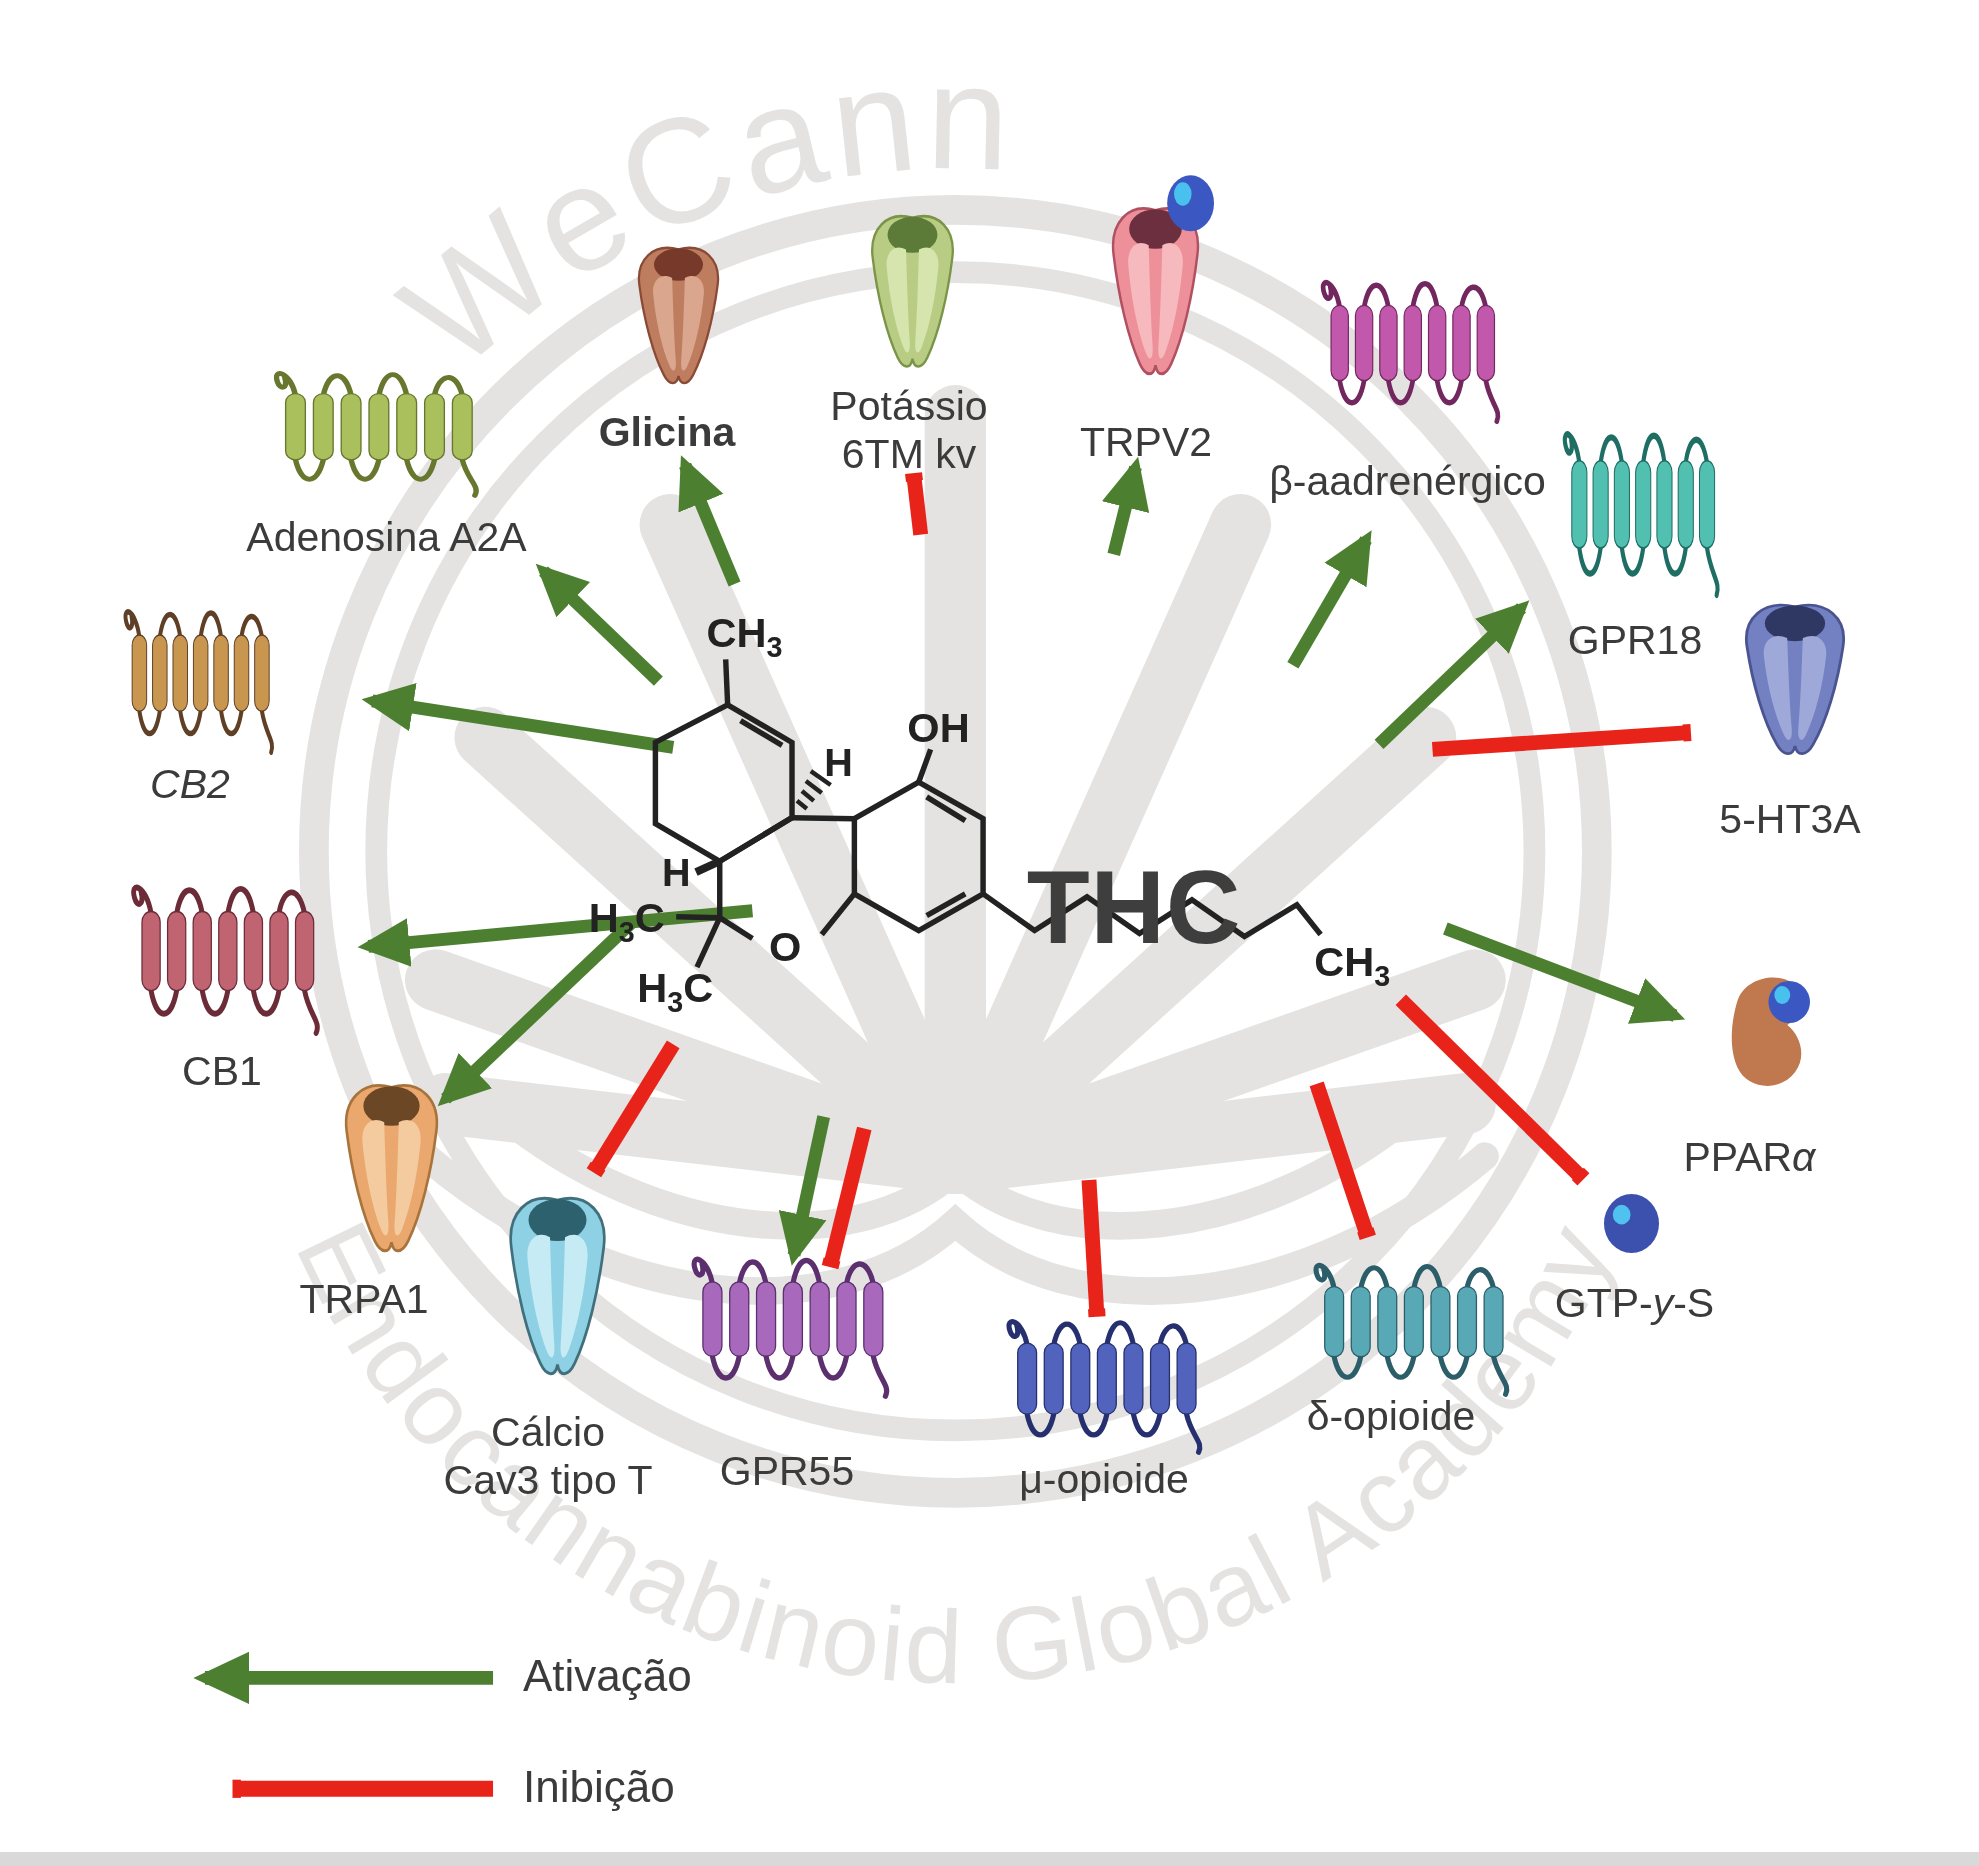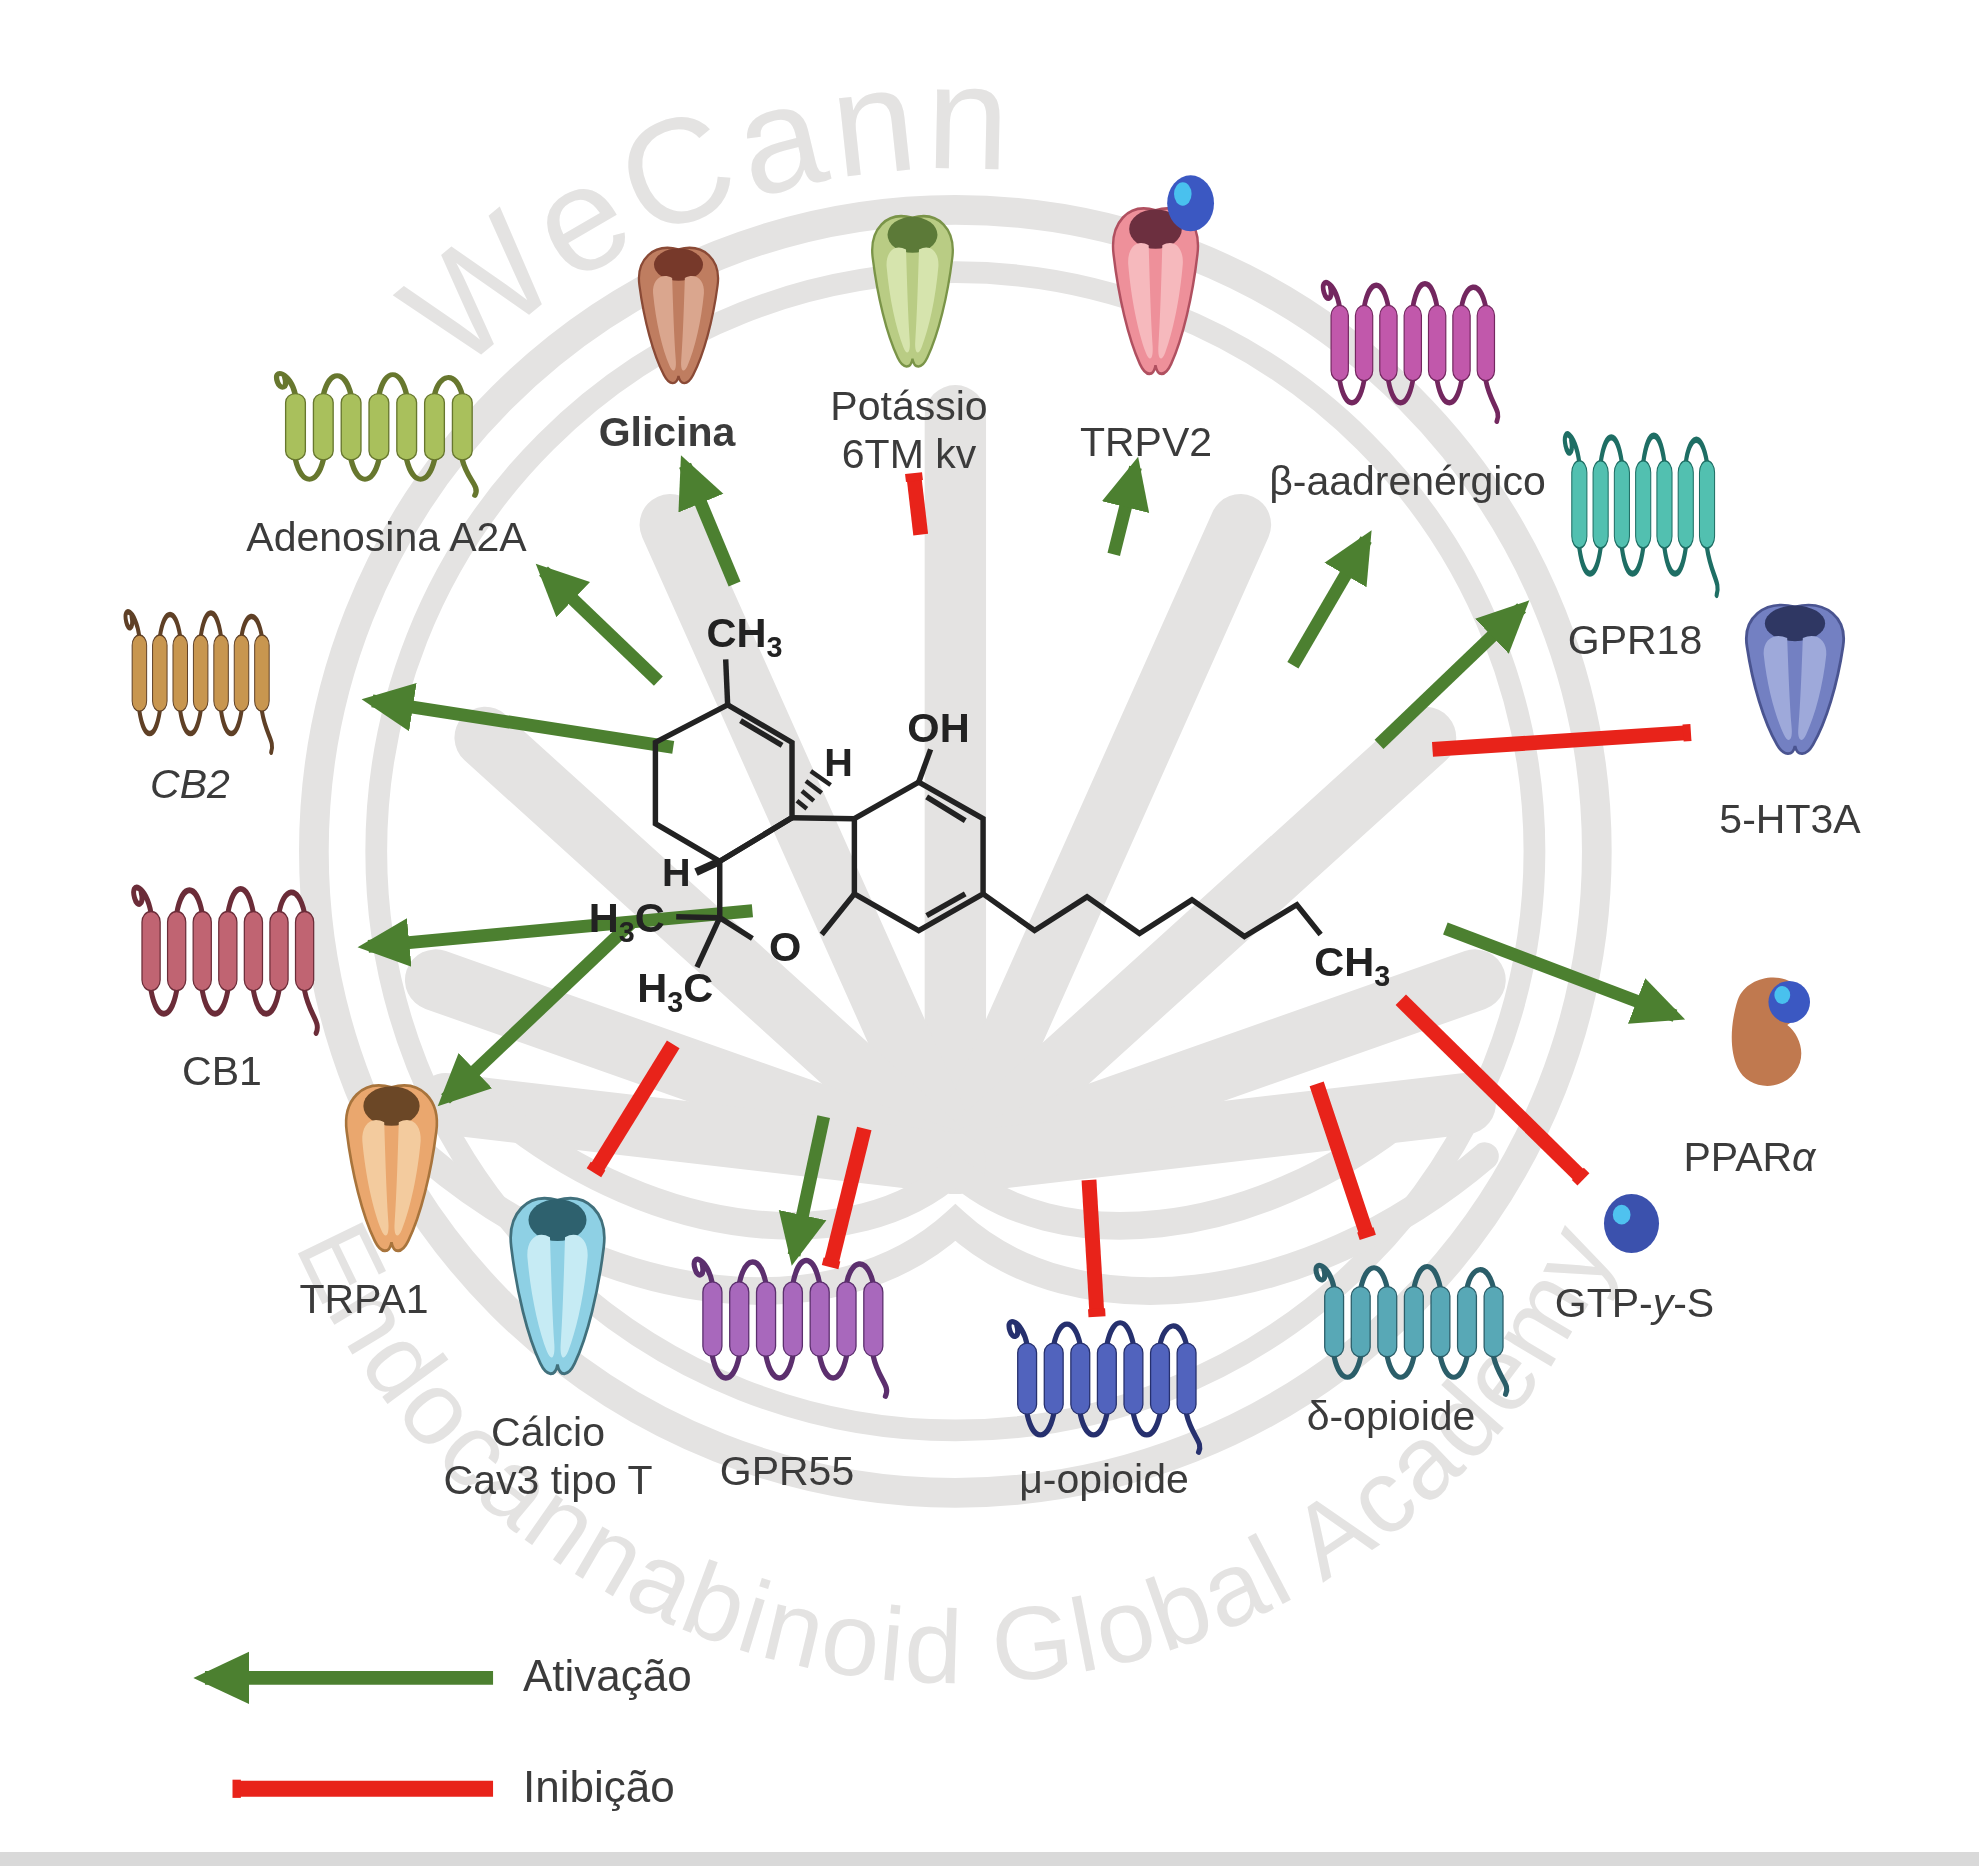--- a/index.html
+++ b/index.html
@@ -124,20 +124,21 @@
       <text class="mol" x="948" y="750" font-size="42" text-anchor="middle">OH</text>
       <text class="mol" x="847" y="784" font-size="40" text-anchor="middle">H</text>
       <text class="mol" x="683" y="895" font-size="40" text-anchor="middle">H</text>
       <text class="mol" x="633" y="942" font-size="42" text-anchor="middle"><tspan>H</tspan><tspan dy="10" font-size="29">3</tspan><tspan dy="-10">C</tspan></text>
       <text class="mol" x="682" y="1012" font-size="42" text-anchor="middle"><tspan>H</tspan><tspan dy="10" font-size="29">3</tspan><tspan dy="-10">C</tspan></text>
       <text class="mol" x="793" y="971" font-size="42" text-anchor="middle">O</text>
       <text class="mol" x="1366" y="986" font-size="42" text-anchor="middle"><tspan>CH</tspan><tspan dy="10" font-size="29">3</tspan></text>
     </g>
   </svg>
 
+  <div id="thc-title">THC</div>
 
   <div class="receptor">
     <svg class="ricon" style="position:absolute;left:265px;top:358px;width:226px;height:139px;" viewBox="0 0 252 172" preserveAspectRatio="none">
    <path d="M 34 46 C 28 16, 8 12, 14 30 C 17 40, 26 38, 22 24" stroke="#67772e" stroke-width="6" fill="none" stroke-linecap="round"></path>
    <path d="M 65 46 C 72 14, 89 14, 96 46" stroke="#67772e" stroke-width="6" fill="none" stroke-linecap="round"></path>
    <path d="M 127 46 C 134 12, 151 12, 158 46" stroke="#67772e" stroke-width="6" fill="none" stroke-linecap="round"></path>
    <path d="M 189 46 C 194 20, 212 14, 220 46" stroke="#67772e" stroke-width="6" fill="none" stroke-linecap="round"></path>
    <path d="M 34 126 C 41 158, 58 158, 65 126" stroke="#67772e" stroke-width="6" fill="none" stroke-linecap="round"></path>
    <path d="M 96 126 C 103 158, 120 158, 127 126" stroke="#67772e" stroke-width="6" fill="none" stroke-linecap="round"></path>
    <path d="M 158 126 C 165 158, 182 158, 189 126" stroke="#67772e" stroke-width="6" fill="none" stroke-linecap="round"></path>

